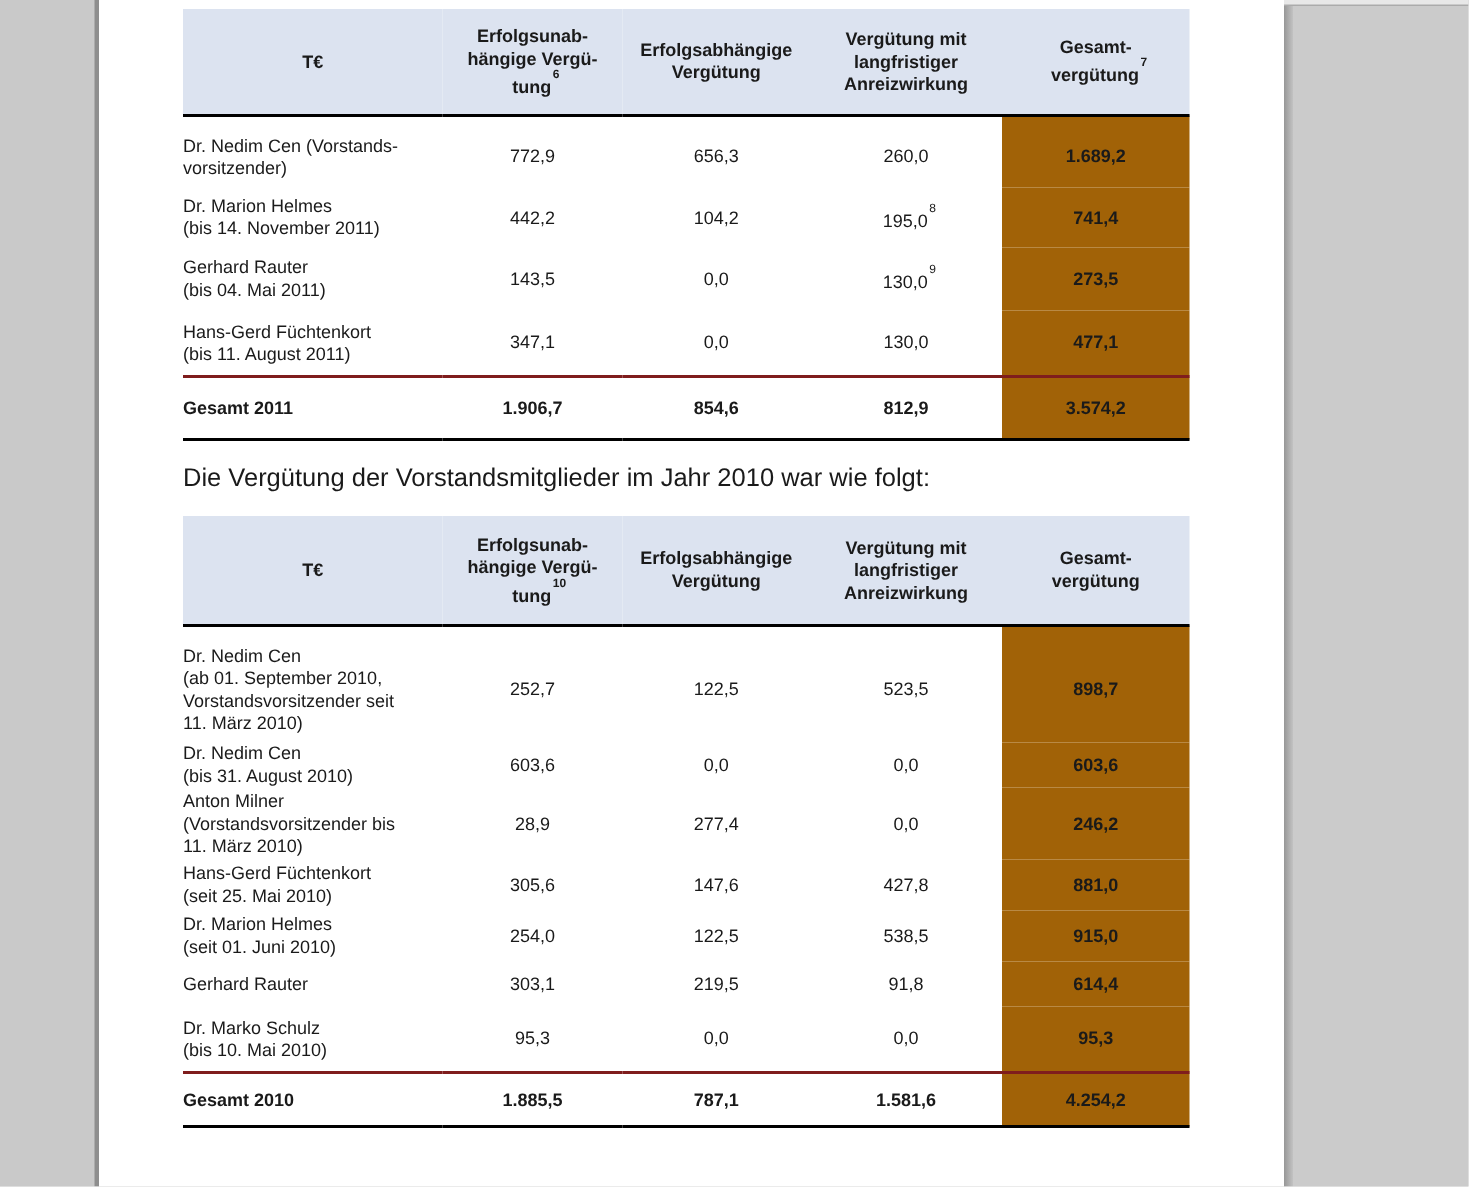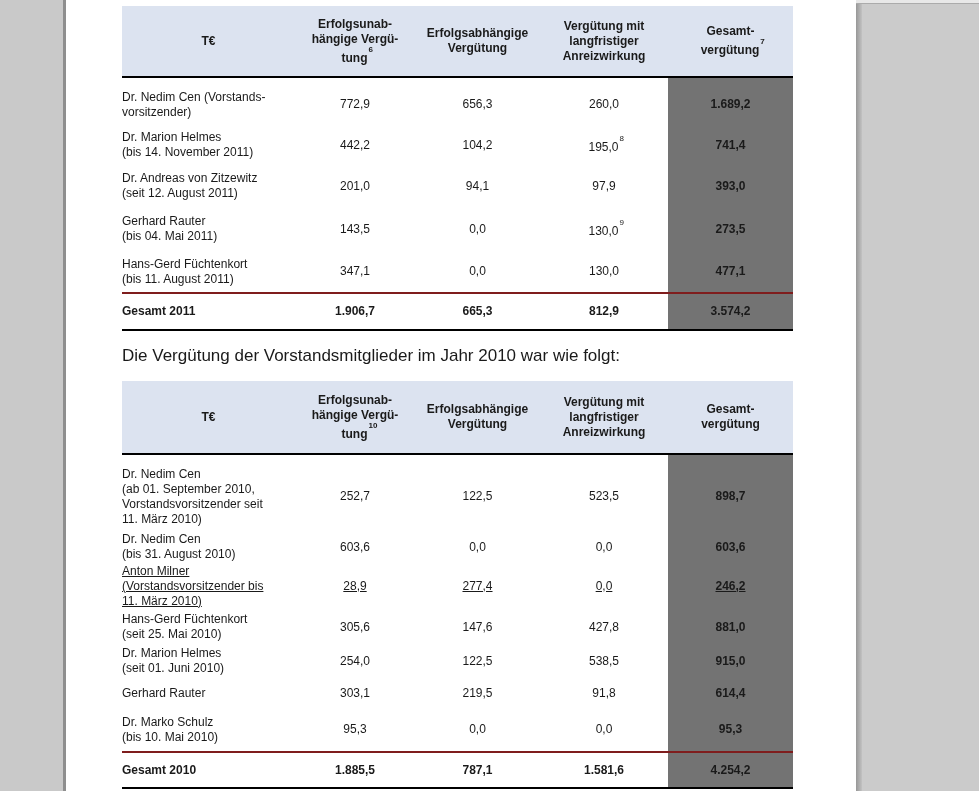--- a/index.html
+++ b/index.html
@@ -44,32 +44,32 @@
     vertical-align:middle;
     border-bottom:2px solid #000;
     padding:0;
   }
   .t2011 thead tr { height:71px; }
   .t2010 thead tr { height:73px; }
   .hl { white-space:pre-line; }
 
   td { text-align:center; vertical-align:middle; padding:0; }
   td.name { text-align:left; white-space:pre-line; }
-  td.tot  { background:#737373; font-weight:bold; }
+  td.tot  { background:#a16207; font-weight:bold; }
 
   .t2011 tbody tr:nth-child(1) { height:48px; }
   .t2011 tbody tr:nth-child(2) { height:40px; }
   .t2011 tbody tr:nth-child(3) { height:42px; }
   .t2011 tbody tr:nth-child(4) { height:44px; }
   .t2011 tbody tr:nth-child(5) { height:42px; }
   .t2011 tr.total-row          { height:37px; }
 
   .t2010 tbody tr:nth-child(1) { height:78px; }
   .t2010 tbody tr:nth-child(2) { height:30px; }
-  .t2010 tbody tr:nth-child(3) { height:48px;text-decoration:underline; }
+  .t2010 tbody tr:nth-child(3) { height:48px; }
   .t2010 tbody tr:nth-child(4) { height:34px; }
   .t2010 tbody tr:nth-child(5) { height:34px; }
   .t2010 tbody tr:nth-child(6) { height:30px; }
   .t2010 tbody tr:nth-child(7) { height:44px;margin-top:20px; }
   .t2010 tr.total-row          { height:36px; }
 
   tbody tr:first-child td { padding-top:6px; }
 
   tr.total-row td {
     border-top:2px solid #7f1d1d;
@@ -143,47 +143,39 @@
         </tr>
         <tr>
           <td class="name">Dr. Marion Helmes
 (bis 14. November 2011)</td>
           <td><span>442,2</span></td>
           <td><span>104,2</span></td>
           <td><span>195,0</span><sup class="fn">8</sup></td>
           <td class="tot"><span>741,4</span></td>
         </tr>
         <tr>
-          <td class="name">Dr. Andreas von Zitzewitz
-(seit 12. August 2011)</td>
-          <td><span>201,0</span></td>
-          <td><span>94,1</span></td>
-          <td><span>97,9</span></td>
-          <td class="tot"><span>393,0</span></td>
-        </tr>
-        <tr>
           <td class="name">Gerhard Rauter
 (bis 04. Mai 2011)</td>
           <td><span>143,5</span></td>
           <td><span>0,0</span></td>
           <td><span>130,0</span><sup class="fn">9</sup></td>
           <td class="tot"><span>273,5</span></td>
         </tr>
         <tr>
           <td class="name">Hans-Gerd Füchtenkort
 (bis 11. August 2011)</td>
           <td><span>347,1</span></td>
           <td><span>0,0</span></td>
           <td><span>130,0</span></td>
           <td class="tot"><span>477,1</span></td>
         </tr>
         <tr class="total-row">
           <td class="name">Gesamt 2011</td>
           <td><span>1.906,7</span></td>
-          <td><span>665,3</span></td>
+          <td><span>854,6</span></td>
           <td><span>812,9</span></td>
           <td class="tot"><span>3.574,2</span></td>
         </tr>
       </tbody>
     </table>
 
     <p class="intro">Die Vergütung der Vorstandsmitglieder im Jahr 2010 war wie folgt:</p>
 
     <table class="ctable t2010">
       <colgroup>

